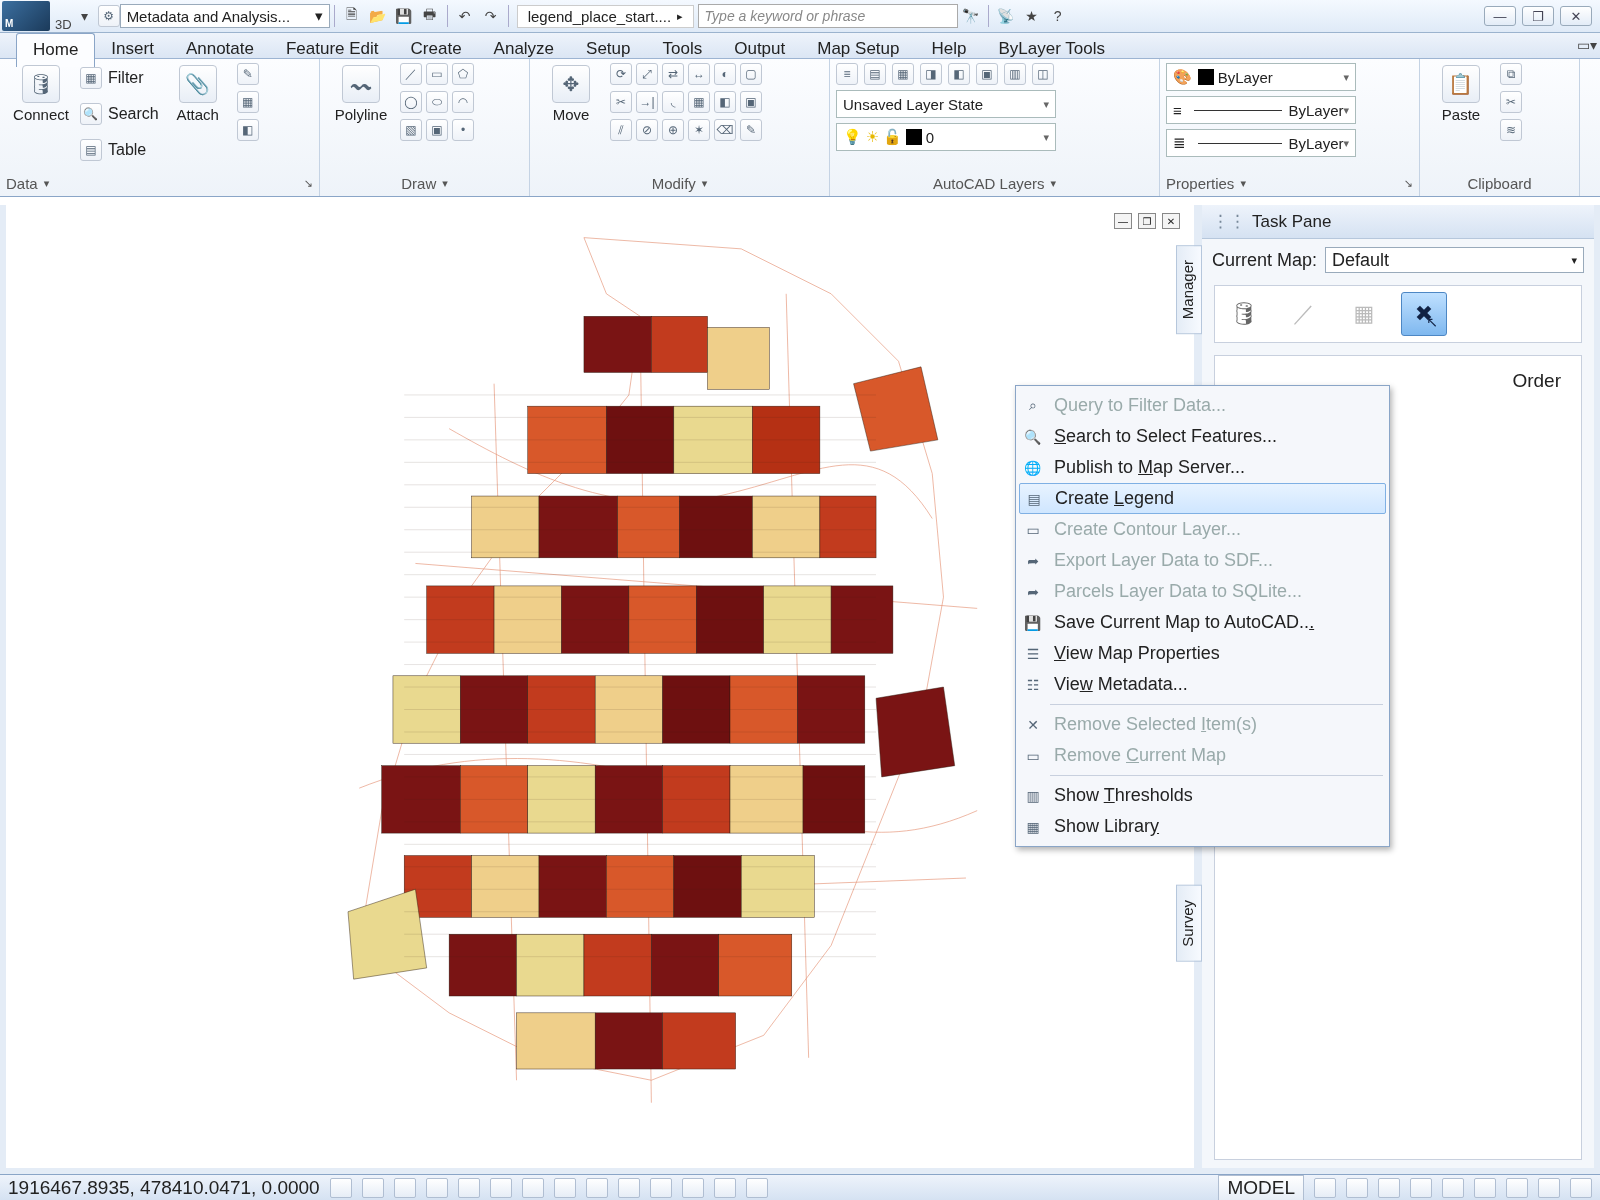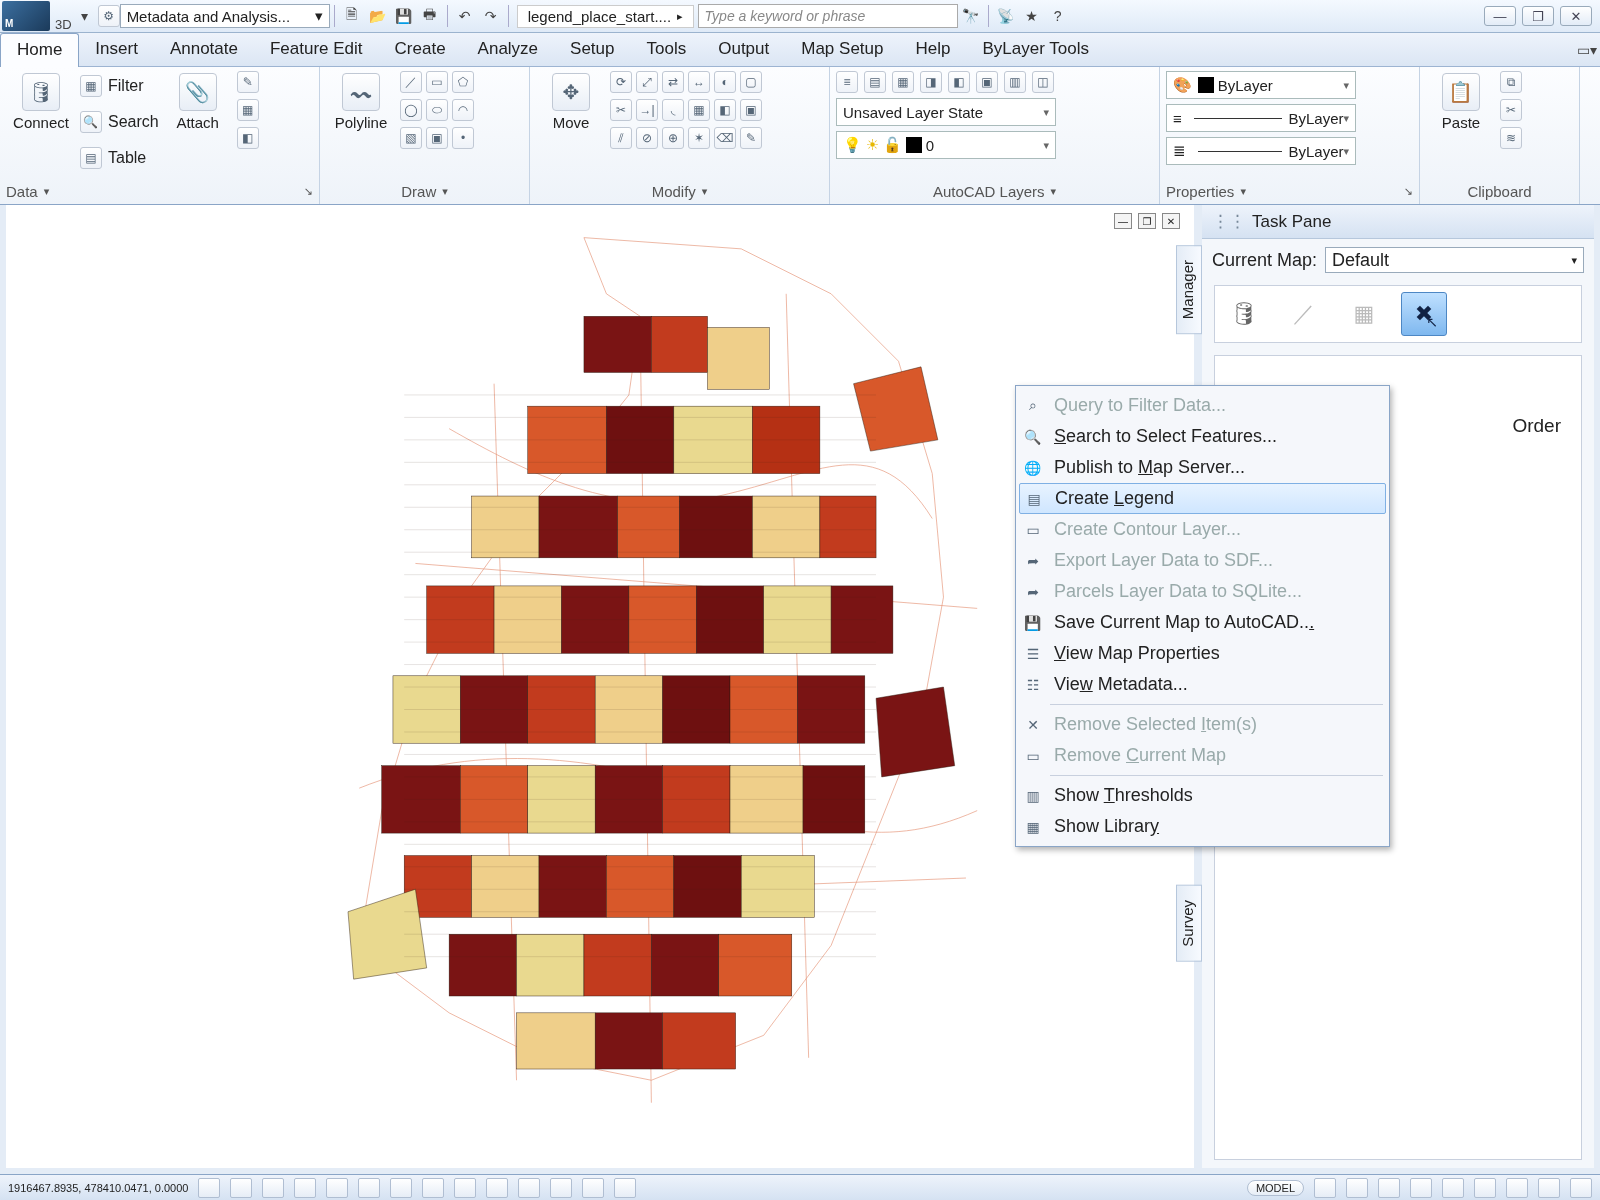--- a/index.html
+++ b/index.html
@@ -10,21 +10,21 @@
 .app-mode { font-size:13px; align-self:flex-end; margin-left:2px; color:#444; }
 .qat-btn { width: 24px; height: 24px; border: 1px solid transparent; margin: 0 1px; display: inline-flex; align-items: center; justify-content: center; cursor: default; color:#444; font-size:14px;}
 .qat-sep { width:1px; height:22px; background:#aac; margin: 0 4px; }
 .workspace-sel { height: 24px; border: 1px solid #9ab; background: #fff; padding: 0 6px; font-size: 15px; display:flex; align-items:center; min-width:210px;}
 .workspace-sel .arrow { margin-left:auto; }
 .tab-name { background:#fff; border:1px solid #ccc; padding:2px 10px; font-size:15px; margin:0 4px; display:flex; align-items:center;}
 .search-box { height: 24px; border: 1px solid #aaa; background:#fff; padding:0 6px; font-style:italic; color:#888; width: 260px; display:flex; align-items:center; font-size:14px;}
 .win-btns { margin-left:auto; display:flex; gap:6px; padding-right:6px;}
 .win-btn { width:32px; height:20px; border:1px solid #9ab; border-radius:3px; background:linear-gradient(#fff,#e3ecf7); display:flex; align-items:center; justify-content:center; font-size:13px; color:#445; font-family: Arial;}
 
-.menubar { height: 34px; background: linear-gradient(#eef3fb,#dbe6f4); border-bottom:1px solid #9db4d2; display:flex; align-items:center; padding-left:0; font-size:17px;}
+.menubar { height: 26px; background: linear-gradient(#eef3fb,#dbe6f4); border-bottom:1px solid #9db4d2; display:flex; align-items:flex-start; padding-left:16px; font-size:17px;}
 .menu-tab { padding: 6px 16px 7px; cursor:default; }
 .menu-tab.active { background: #fcfdff; border:1px solid #8aa5c7; border-bottom:none; border-radius:3px 3px 0 0; font-weight:normal; }
 
 .ribbon { height: 138px; background: linear-gradient(#fcfdff,#eef3f9); border-bottom:1px solid #8aa5c7; display:flex; }
 .rgroup { border-right:1px solid #c5d3e4; padding:4px 6px 0; display:flex; flex-direction:column; }
 .rgroup-body { flex:1; display:flex; align-items:flex-start; gap:4px; }
 .rgroup-label { text-align:center; font-size:15px; color:#555; padding:3px 0 4px; display:flex; justify-content:center; align-items:center; gap:6px;}
 .rgroup-label .arrow { font-size:11px;}
 .big-btn { display:flex; flex-direction:column; align-items:center; width:70px; font-size:15px; padding-top:2px;}
 .big-btn .ico { width:38px; height:38px; border:1px solid #c0c8d4; border-radius:4px; background:linear-gradient(#fff,#e8eef6); margin-bottom:3px; display:flex; align-items:center; justify-content:center; font-size:20px; color:#567;}
@@ -43,35 +43,35 @@
 
 .task-pane { width: 400px; border-left:1px solid #8aa5c7; background:#f4f7fb; display:flex; flex-direction:column; border:6px solid #e4ecf6; border-top:none; border-left-width:2px;}
 .tp-header { background:linear-gradient(#eef3fb,#d5e2f2); padding:6px 10px; font-size:17px; border-bottom:1px solid #b6c7dc; display:flex; align-items:center; gap:6px;}
 .tp-map-row { padding:8px 10px; font-size:18px; display:flex; align-items:center; gap:8px;}
 .tp-map-sel { flex:1; border:1px solid #9ab; background:#fff; height:26px; display:flex; align-items:center; padding:0 6px;}
 .tp-toolbar { margin: 4px 12px; padding:6px; background:#fff; border:1px solid #c8d0de; display:flex; gap:14px; align-items:center;}
 .tp-tool { width:46px; height:44px; display:flex; align-items:center; justify-content:center; font-size:22px; color:#666; border-radius:3px;}
 .tp-tool.active { background:linear-gradient(#bfe0ff,#7fb8ef); border:1px solid #4d87c4; color:#124; }
 .tp-tree { margin:8px 12px; background:#fff; border:1px solid #c8d0de; flex:1; padding:8px 10px 20px; font-size:19px; }
 .tp-tree .row { padding:6px 0 6px 10px; }
-.tp-tree .head { font-weight:normal;margin-top:45px; }
+.tp-tree .head { font-weight:normal; }
 .vtab { position:absolute; left:-26px; width:26px; background:linear-gradient(90deg,#f7faff,#e4ecf6); border:1px solid #b6c7dc; writing-mode:vertical-rl; transform:rotate(180deg); text-align:center; padding:14px 2px; font-size:15px;}
 
 .context-menu { position:absolute; left:1015px; top:385px; width:375px; background:#f5f7fb; border:1px solid #8aa5c7; box-shadow:2px 3px 6px rgba(0,0,0,.3); font-size:18px; padding:4px 0;}
 .cm-item { display:flex; align-items:center; height:31px; padding:0 10px 0 6px; gap:10px; }
 .cm-item .ico { width:22px; height:22px; display:flex; align-items:center; justify-content:center; font-size:14px; color:#567;}
 .cm-item.disabled { color:#9aa; }
 .cm-item.hi { background:linear-gradient(#e8f3ff,#cfe6ff); border:1px solid #7fb0e4; border-radius:2px; margin:0 3px; padding-left:3px;}
 .cm-sep { height:1px; background:#c8d0de; margin:4px 6px 4px 34px; }
 .underline-letter { text-decoration: underline; }
 
-.statusbar { position:absolute; bottom:0; left:0; right:0; height:26px; background:linear-gradient(#eef3fb,#d5e2f2); border-top:1px solid #8aa5c7; display:flex; align-items:center; font-size:11px; padding:0 8px; gap:10px;}
+.statusbar { position:absolute; bottom:0; left:0; right:0; height:26px; background:linear-gradient(#eef3fb,#d5e2f2); border-top:1px solid #8aa5c7; display:flex; align-items:center; font-size:19px; padding:0 8px; gap:10px;}
 .statusbar .coords { margin-right:auto; }
 .sb-btn { width:22px; height:20px; border:1px solid #b0bed2; background:linear-gradient(#fff,#e6edf6); border-radius:2px;}
-.sb-label { padding:0 6px;border-radius:9px; }
+.sb-label { padding:0 6px; }
 </style>
 </head>
 <body>
 
 <div class="titlebar">
   <div class="app-icon">
       <span>M</span>
     </div>
   <span class="app-mode">3D</span>
   <span class="qat-btn">▾</span>

